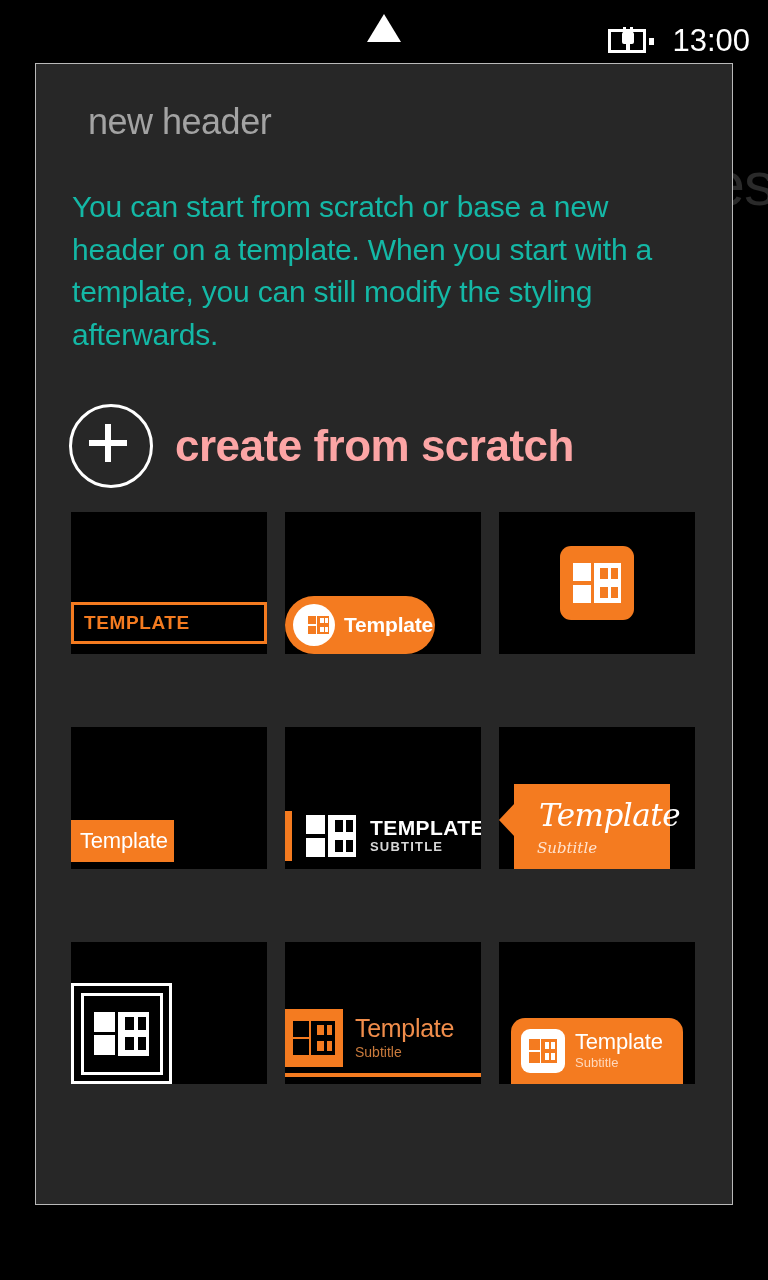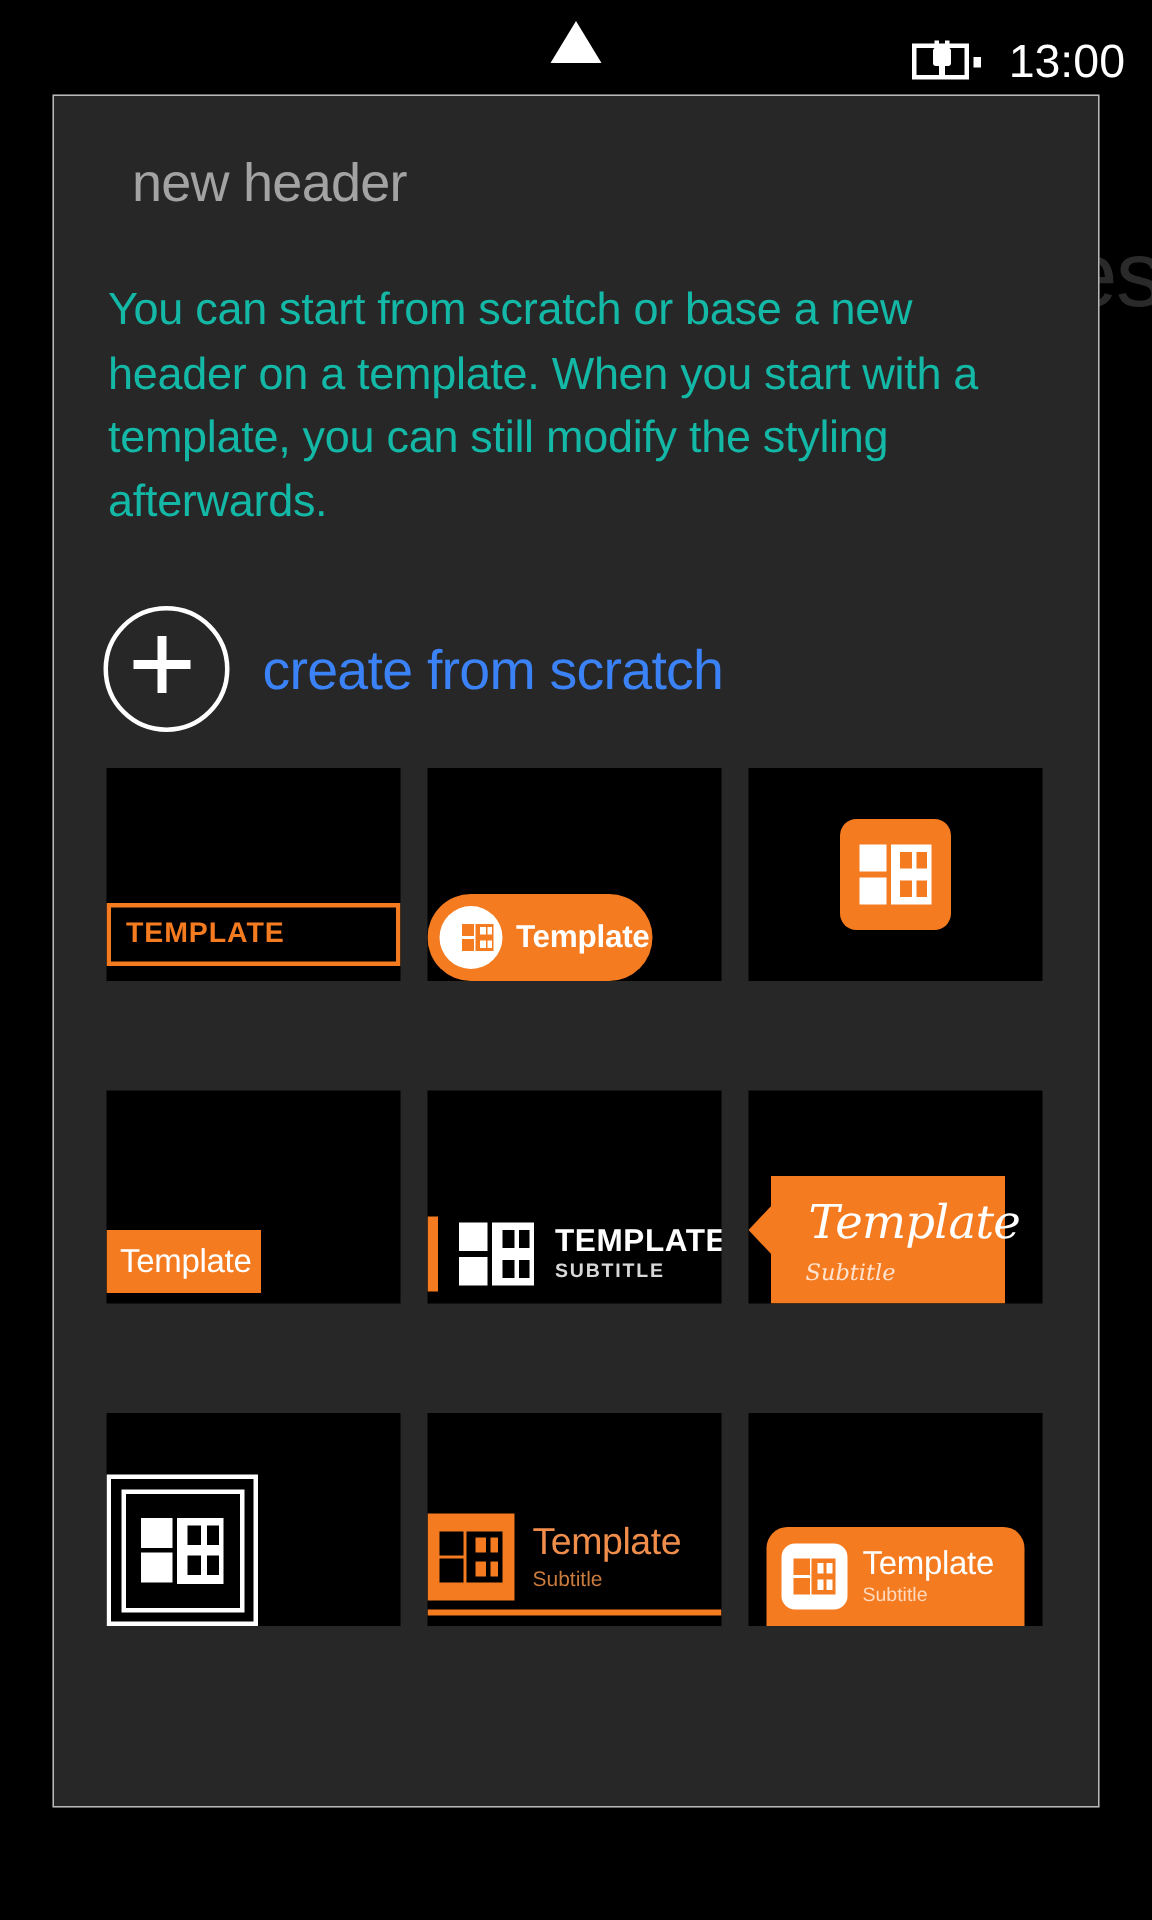--- a/index.html
+++ b/index.html
@@ -152,23 +152,23 @@
   }
   #plus-circle .bar-h {
     position: absolute; left: 17px; top: 33px;
     width: 38px; height: 6px; background: #ffffff;
   }
   #plus-circle .bar-v {
     position: absolute; left: 33px; top: 17px;
     width: 6px; height: 38px; background: #ffffff;
   }
   #create-label {
-    color: #3b82f6;
-    font-size: 37px;
-    font-weight: 400;
+    color: #fca5a5;
+    font-size: 44px;
+    font-weight: 700;
     letter-spacing: -0.5px;
     line-height: 1;
   }
 
   
   #template-grid {
     position: absolute;
     left: 35px;
     top: 448px;
     width: 630px;

